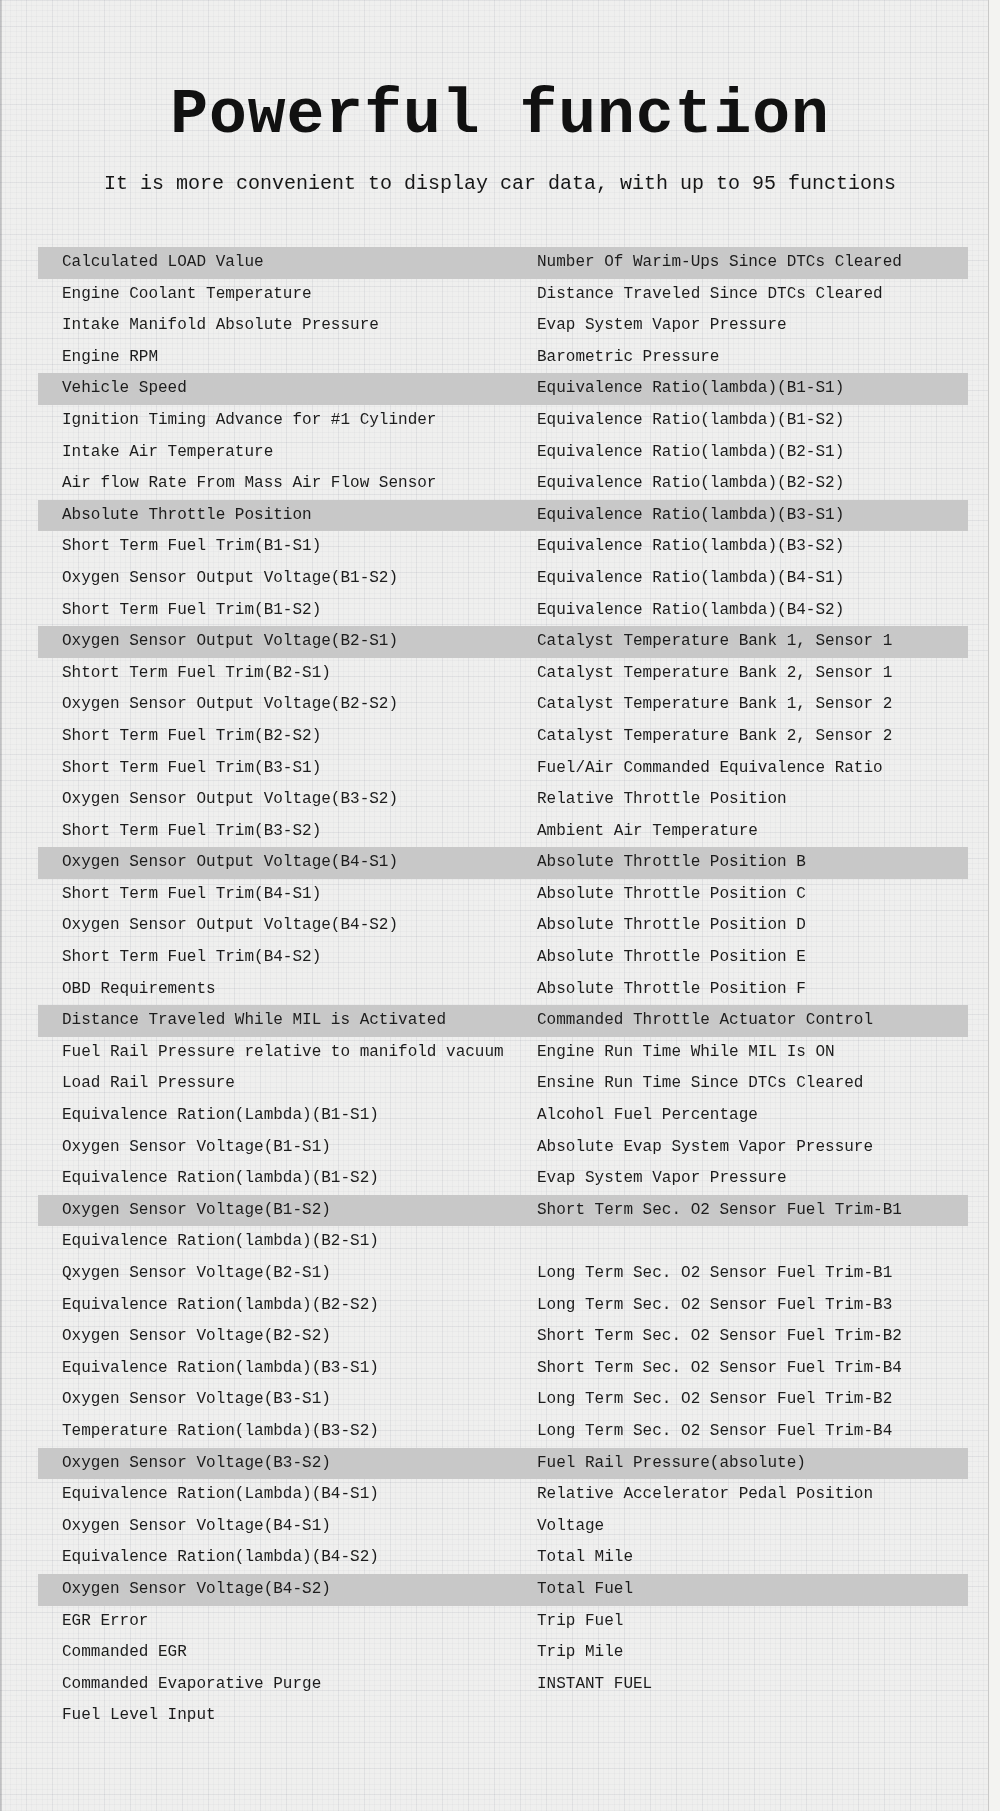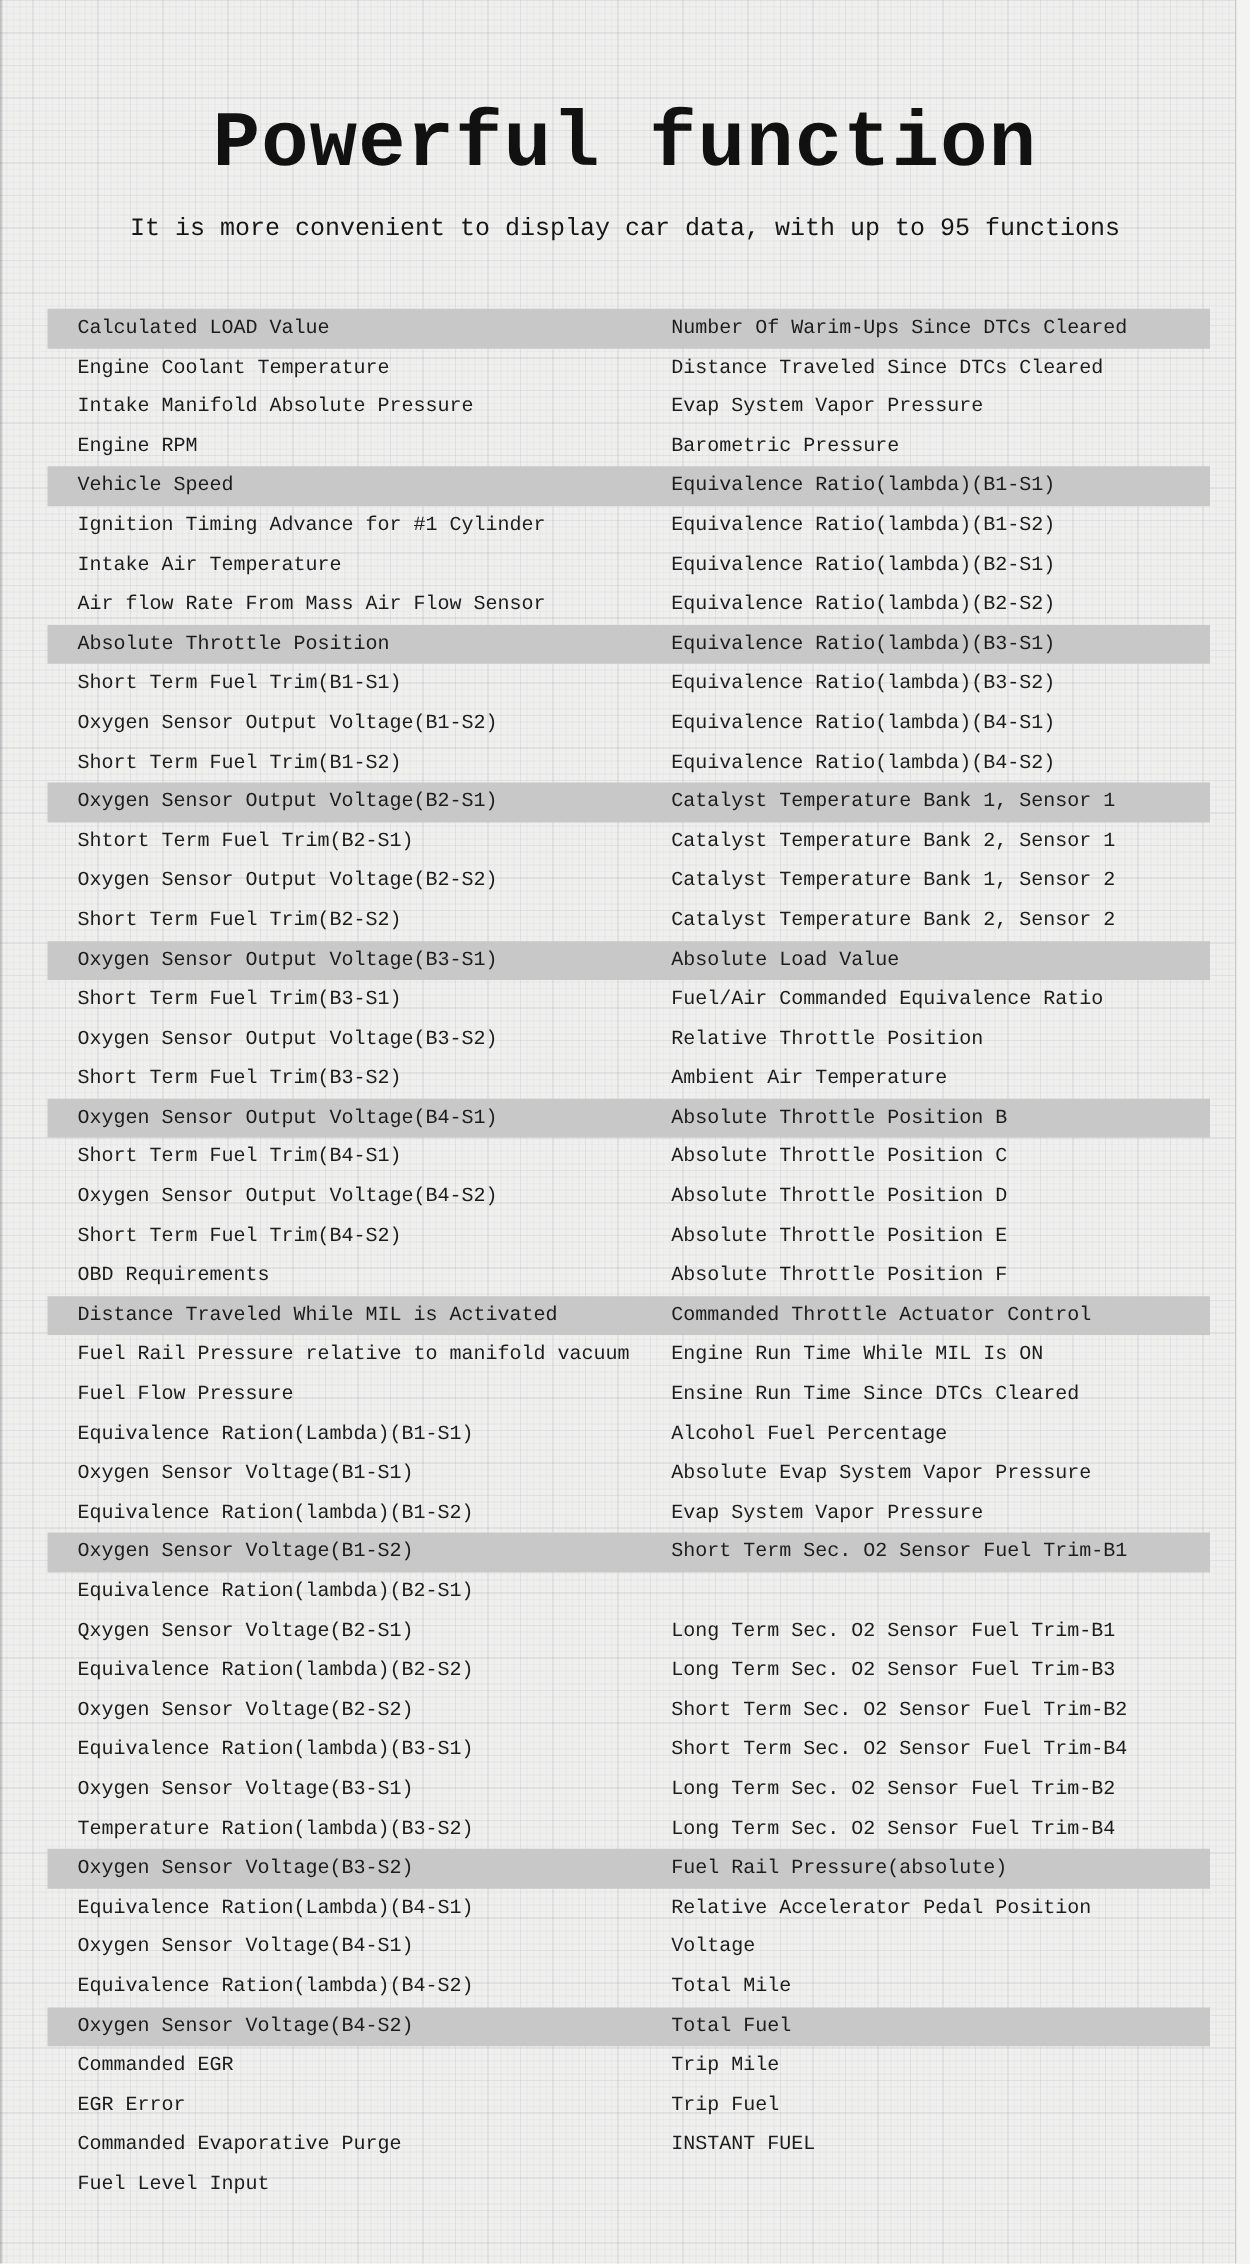--- a/index.html
+++ b/index.html
@@ -112,25 +112,20 @@
         <span class="cell right">Catalyst Temperature Bank 2, Sensor 1</span>
       </div>
       <div class="row">
         <span class="cell left">Oxygen Sensor Output Voltage(B2-S2)</span>
         <span class="cell right">Catalyst Temperature Bank 1, Sensor 2</span>
       </div>
       <div class="row">
         <span class="cell left">Short Term Fuel Trim(B2-S2)</span>
         <span class="cell right">Catalyst Temperature Bank 2, Sensor 2</span>
       </div>
-      <div class="row hl">
-        <div class="band"></div>
-        <span class="cell left">Oxygen Sensor Output Voltage(B3-S1)</span>
-        <span class="cell right">Absolute Load Value</span>
-      </div>
       <div class="row">
         <span class="cell left">Short Term Fuel Trim(B3-S1)</span>
         <span class="cell right">Fuel/Air Commanded Equivalence Ratio</span>
       </div>
       <div class="row">
         <span class="cell left">Oxygen Sensor Output Voltage(B3-S2)</span>
         <span class="cell right">Relative Throttle Position</span>
       </div>
       <div class="row">
         <span class="cell left">Short Term Fuel Trim(B3-S2)</span>
@@ -160,21 +155,21 @@
       <div class="row hl">
         <div class="band"></div>
         <span class="cell left">Distance Traveled While MIL is Activated</span>
         <span class="cell right">Commanded Throttle Actuator Control</span>
       </div>
       <div class="row">
         <span class="cell left">Fuel Rail Pressure relative to manifold vacuum</span>
         <span class="cell right">Engine Run Time While MIL Is ON</span>
       </div>
       <div class="row">
-        <span class="cell left">Fuel Flow Pressure</span>
+        <span class="cell left">Load Rail Pressure</span>
         <span class="cell right">Ensine Run Time Since DTCs Cleared</span>
       </div>
       <div class="row">
         <span class="cell left">Equivalence Ration(Lambda)(B1-S1)</span>
         <span class="cell right">Alcohol Fuel Percentage</span>
       </div>
       <div class="row">
         <span class="cell left">Oxygen Sensor Voltage(B1-S1)</span>
         <span class="cell right">Absolute Evap System Vapor Pressure</span>
       </div>
@@ -230,26 +225,26 @@
       <div class="row">
         <span class="cell left">Equivalence Ration(lambda)(B4-S2)</span>
         <span class="cell right">Total Mile</span>
       </div>
       <div class="row hl">
         <div class="band"></div>
         <span class="cell left">Oxygen Sensor Voltage(B4-S2)</span>
         <span class="cell right">Total Fuel</span>
       </div>
       <div class="row">
+        <span class="cell left">EGR Error</span>
+        <span class="cell right">Trip Fuel</span>
+      </div>
+      <div class="row">
         <span class="cell left">Commanded EGR</span>
         <span class="cell right">Trip Mile</span>
-      </div>
-      <div class="row">
-        <span class="cell left">EGR Error</span>
-        <span class="cell right">Trip Fuel</span>
       </div>
       <div class="row">
         <span class="cell left">Commanded Evaporative Purge</span>
         <span class="cell right">INSTANT FUEL</span>
       </div>
       <div class="row">
         <span class="cell left">Fuel Level Input</span>
       </div>
     </div>
   <div class="edge-left"></div>

